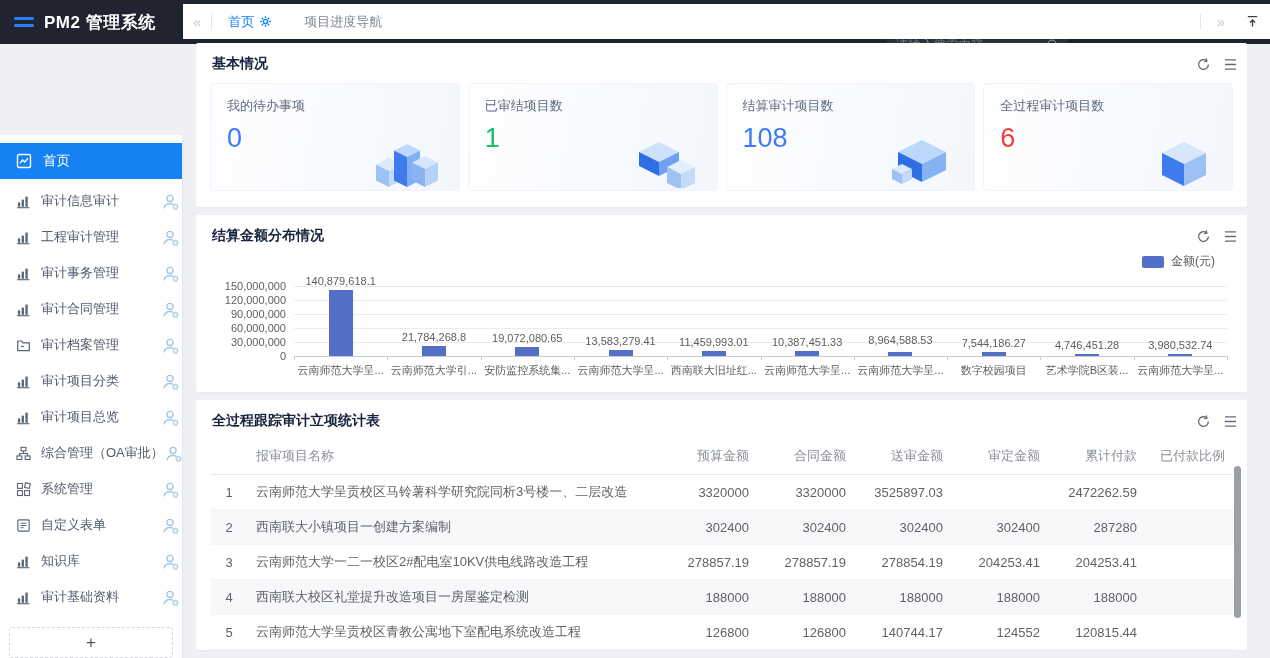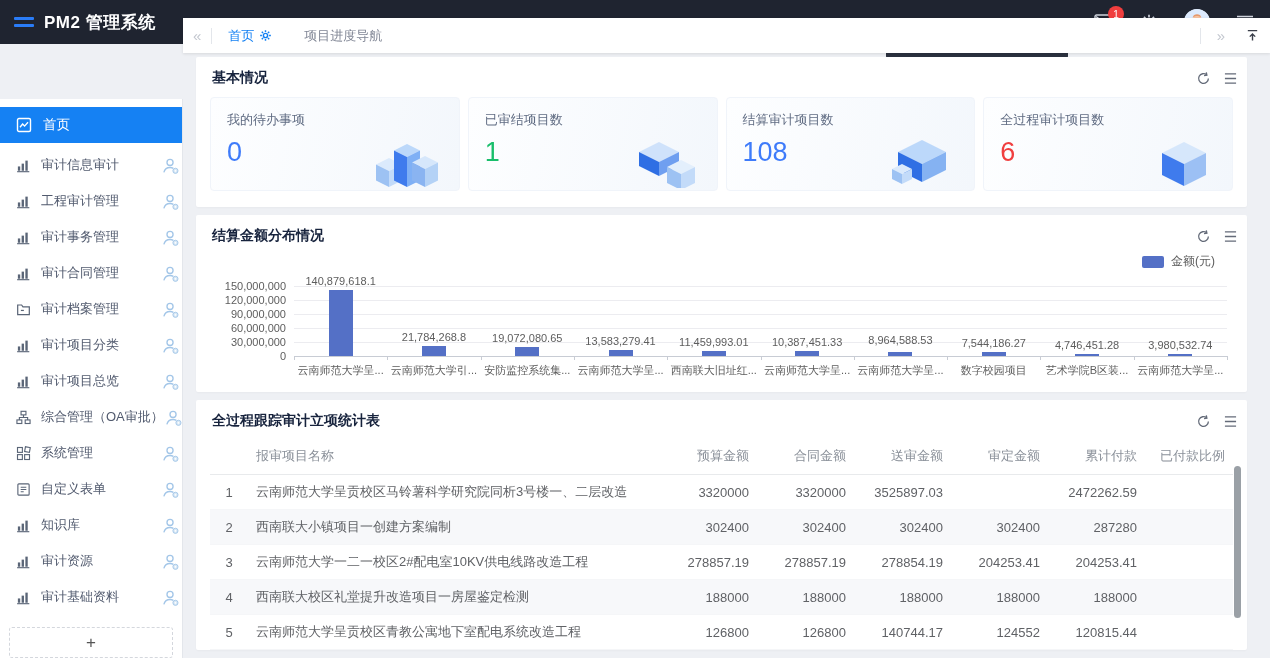--- a/index.html
+++ b/index.html
@@ -45,21 +45,21 @@
 
   .content { flex:1; overflow:hidden; padding:4px 23px 0 13px; }
   .panel { background:#fff; border-radius:2px; margin-bottom:8px; box-shadow:0 1px 2px rgba(0,0,0,.03); position:relative; }
   .phead { display:flex; align-items:center; padding:12px 9px 8px 16px; }
   .phead h3 { font-size:14px; color:#17233d; font-weight:bold; }
   .picons { margin-left:auto; display:flex; gap:12px; align-items:center; }
   .picons span { cursor:pointer; display:flex; }
 
   
   .cards { display:flex; gap:8px; padding:2px 14px 16px 14px; }
-  .card { flex:1; height:94px; border:1px solid #f0f4fa; border-radius:4px; position:relative; overflow:hidden;
+  .card { flex:1; height:108px; border:1px solid #f0f4fa; border-radius:4px; position:relative; overflow:hidden;
     background:linear-gradient(100deg,#fdfeff 0%,#f3f7fc 100%); padding:13px 16px; cursor:pointer; }
   .card .clabel { font-size:13px; color:#5f6b82; }
   .card .cvalue { font-size:27px; margin-top:8px; }
   .card svg.art { position:absolute; right:6px; bottom:2px; }
 
   
   .legend { display:flex; justify-content:flex-end; align-items:center; gap:7px; padding:0 32px 0 0; font-size:12px; color:#5d5d5d; cursor:pointer; }
   .legend i { width:22px; height:12px; border-radius:2px; display:inline-block; }
   .chartwrap { display:flex; padding:16px 20px 14px 16px; }
   .yaxis { width:82px; position:relative; height:70px; flex:none; }
@@ -372,43 +372,20 @@
               <svg width="15" height="15" viewBox="0 0 16 16">
                 <g fill="#5a6577">
                   <rect x="2" y="9" width="2.5" height="4.6"></rect>
                   <rect x="6" y="6" width="2.5" height="7.6"></rect>
                   <rect x="10" y="2.8" width="2.5" height="10.8"></rect>
                   <rect x="1.2" y="14" width="13" height="1.2"></rect>
                 </g>
               </svg>
             </span>
             <span class="lbl">知识库</span>
-            <span class="ug" style="display:flex">
-              <svg width="19" height="19" viewBox="0 0 20 20">
-                <g fill="none" stroke="#a3c6e8" stroke-width="1.4">
-                  <circle cx="9.5" cy="6.8" r="3.2"></circle>
-                  <path d="M3 17.2c.9-3.3 3.5-5.1 6.5-5.1 1.3 0 2.5.3 3.5.9"></path>
-                </g>
-                <circle cx="15.2" cy="15.6" r="2.7" fill="#d8e8f5" stroke="#a3c6e8"></circle>
-                <circle cx="15.2" cy="15.6" r="0.9" fill="#fff"></circle>
-              </svg>
-            </span>
-          </div>
-          <div class="side-item">
-            <span style="display:flex">
-              <svg width="15" height="15" viewBox="0 0 16 16">
-                <g fill="#5a6577">
-                  <rect x="2" y="9" width="2.5" height="4.6"></rect>
-                  <rect x="6" y="6" width="2.5" height="7.6"></rect>
-                  <rect x="10" y="2.8" width="2.5" height="10.8"></rect>
-                  <rect x="1.2" y="14" width="13" height="1.2"></rect>
-                </g>
-              </svg>
-            </span>
-            <span class="lbl">审计资源</span>
             <span class="ug" style="display:flex">
               <svg width="19" height="19" viewBox="0 0 20 20">
                 <g fill="none" stroke="#a3c6e8" stroke-width="1.4">
                   <circle cx="9.5" cy="6.8" r="3.2"></circle>
                   <path d="M3 17.2c.9-3.3 3.5-5.1 6.5-5.1 1.3 0 2.5.3 3.5.9"></path>
                 </g>
                 <circle cx="15.2" cy="15.6" r="2.7" fill="#d8e8f5" stroke="#a3c6e8"></circle>
                 <circle cx="15.2" cy="15.6" r="0.9" fill="#fff"></circle>
               </svg>
             </span>

